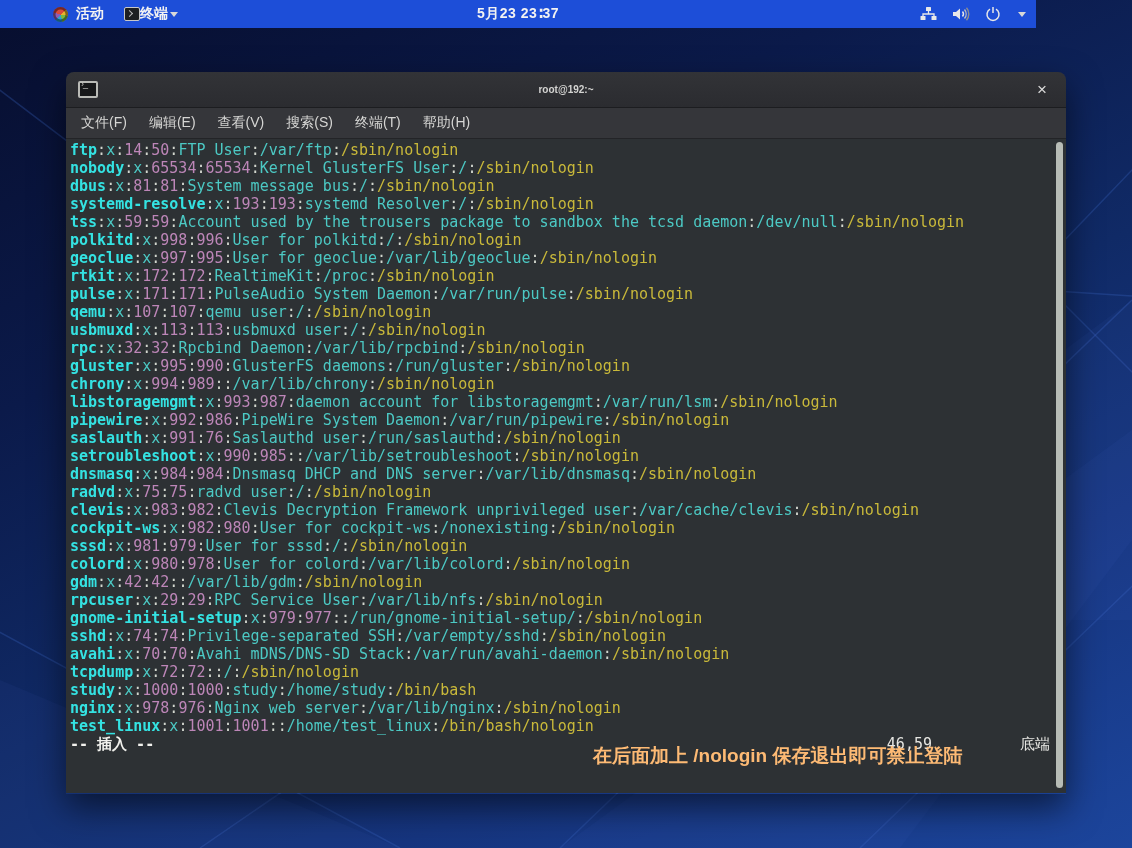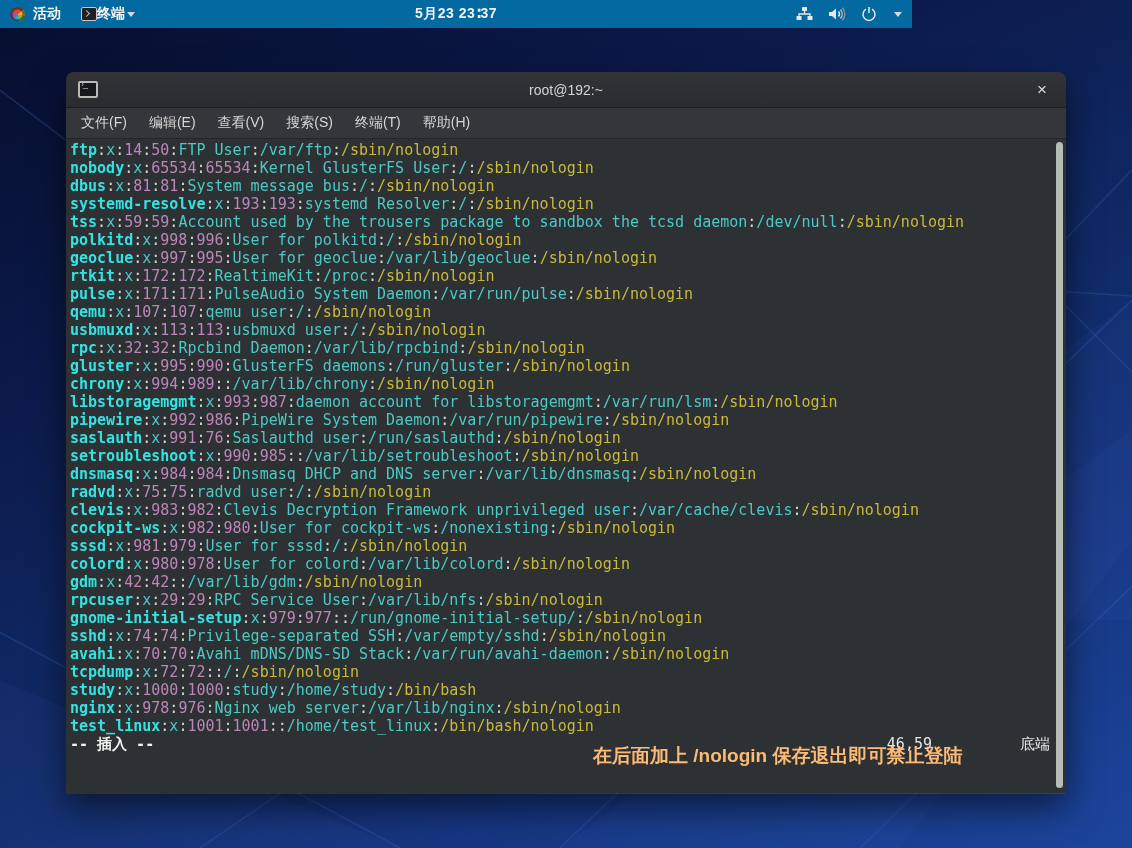--- a/index.html
+++ b/index.html
@@ -2,43 +2,43 @@
 <html><head>
 <meta charset="utf-8">
 <style>
   * { margin:0; padding:0; box-sizing:border-box; }
   html,body { width:1132px; height:848px; overflow:hidden; background:#0a1238; font-family:"Liberation Sans", sans-serif; }
   .desktop { position:absolute; inset:0; width:1132px; height:848px;
     background:linear-gradient(155deg,#070e2e 0%,#0b1a4a 30%,#102a66 55%,#16357f 75%,#1c459c 100%); }
   .desktop svg.wall { position:absolute; inset:0; }
 
   
-  .topbar { position:absolute; top:0; left:0; width:912px; height:28px; background:#0369a1;
-    color:#f2f2f2; display:flex; align-items:center; font-size:14px; font-weight:700; z-index:50; }
+  .topbar { position:absolute; top:0; left:0; width:1036px; height:28px; background:#1d4ed8;
+    color:#f2f2f2; display:flex; align-items:center; font-size:14px; font-weight:700; z-index:50;padding-left:43px; }
   .tb-left { display:flex; align-items:center; gap:8px; margin-left:10px; }
   .pinwheel { width:15px; height:15px; border-radius:50%;
     background:conic-gradient(#d94a3c 0 14%, #e8b12e 14% 28%, #79b943 28% 46%, #2e9fd0 46% 62%, #8e5bb5 62% 80%, #d94a3c 80% 100%); 
     box-shadow: inset 0 0 0 2.5px rgba(0,0,0,.45); }
   .tb-app { display:flex; align-items:center; margin-left:20px; }
   .mini-term { width:16px; height:14px; background:#1d1f21; border:1.5px solid #c8c8c8; border-radius:2px; position:relative; }
   .mini-term::after { content:""; position:absolute; left:2px; top:3px; width:4px; height:4px;
     border-left:1.5px solid #bbb; border-bottom:1.5px solid #bbb; transform:rotate(-135deg); }
   .caret-down { width:0; height:0; border-left:4px solid transparent; border-right:4px solid transparent; border-top:5px solid #d8d8d8; margin-left:2px; }
   .tb-clock { position:absolute; left:50%; transform:translateX(-50%); font-size:14px; letter-spacing:.5px; }
   .tb-right { margin-left:auto; display:flex; align-items:center; gap:15px; margin-right:10px; }
   .tb-right svg { display:block; }
 
   
   .window { position:absolute; left:66px; top:72px; width:1000px; height:722px;
     border-radius:8px 8px 0 0; box-shadow:0 14px 34px rgba(0,0,0,.55); overflow:hidden; z-index:10; }
   .titlebar { height:36px; background:linear-gradient(#323337,#2b2c30); display:flex; align-items:center;
     position:relative; border-bottom:1px solid #1c1d20; }
   .tb-icon { margin-left:12px; width:20px; height:17px; background:#17181a; border:2px solid #b9bab6; border-radius:2px; position:relative; }
   .tb-icon::after { content:"›_"; position:absolute; left:1px; top:-4px; font-size:9px; color:#cfcfcb; letter-spacing:-1px; }
-  .win-title { position:absolute; left:50%; transform:translateX(-50%); color:#d4d4d2; font-size:14px; font-weight:400; }
+  .win-title { position:absolute; left:50%; transform:translateX(-50%); color:#d4d4d2; font-size:10px; font-weight:700; }
   .win-close { position:absolute; right:12px; top:6px; width:24px; height:24px; color:#dadada; font-size:17px;
     display:flex; align-items:center; justify-content:center; cursor:default; }
   .menubar { height:31px; background:#35363a; border-bottom:1px solid #232427; display:flex; align-items:flex-end;
     color:#d6d6d4; font-size:14px; padding-left:4px; }
   .menu-item { padding:0 11px; height:100%; display:flex; align-items:center; }
   .content { position:relative; height:654px; background:#2d3134; padding:2px 0 16px 4px;
     font-family:"DejaVu Sans Mono", monospace; font-size:15px; line-height:18px; color:#d3d7cf; }
   .trow { white-space:pre; height:18px; }
   .u { color:#34e2e2; font-weight:bold; }
   .s { color:#d3d7cf; }

